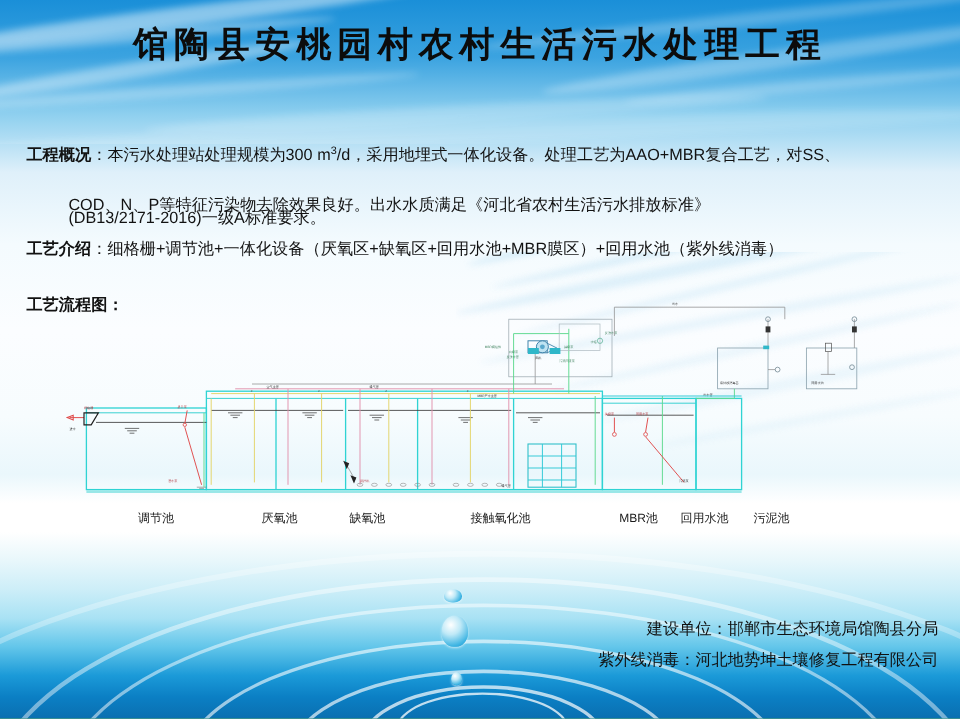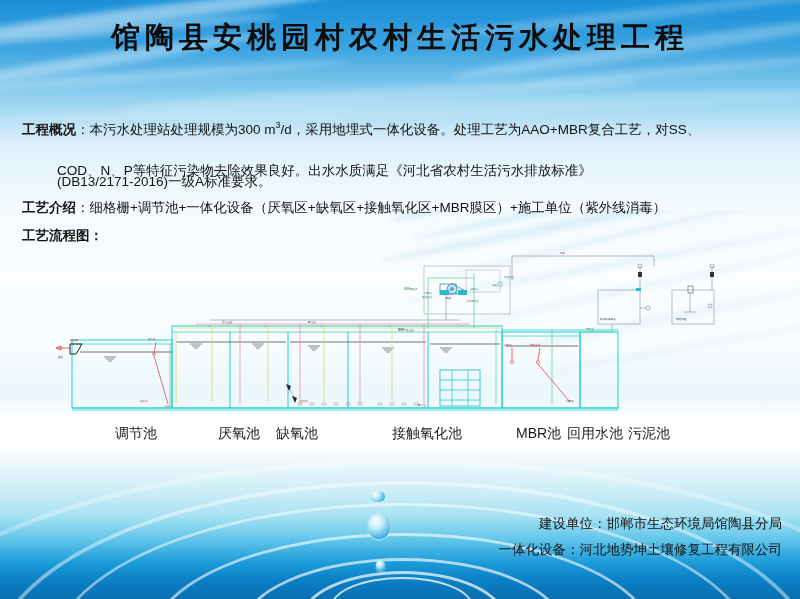--- a/index.html
+++ b/index.html
@@ -27,32 +27,32 @@
     font-family:"Liberation Sans","DejaVu Sans",sans-serif;white-space:nowrap;}
 
   
   .txt{position:absolute;color:#121212;font-size:13.5px;line-height:1.45;white-space:nowrap;}
   .lbl{font-weight:bold;}
   .row-project{left:22px;top:89px;}
   .row-over1{left:22px;top:119px;}
   .row-over2{left:57px;top:146px;margin-top:15px;}
   .row-over3{left:57px;top:172px;}
   .row-craft{left:22px;top:198px;}
-  .row-flow{left:22px;top:226px;font-weight:bold;text-align:right;}
+  .row-flow{left:22px;top:244px;font-weight:bold;text-align:right;}
   .sup{font-size:9px;vertical-align:super;}
 
   
   .foot{position:absolute;right:18px;color:#111;font-size:13.5px;white-space:nowrap;}
   .foot1{top:515px;}
   .foot2{top:541px;}
 
   
   #diagram{position:absolute;left:0;top:236px;width:800px;height:200px;}
   .pool-labels{position:absolute;left:0;top:425px;width:800px;height:20px;}
-  .pool-labels span{position:absolute;font-size:14px;color:#1b1b1b;white-space:nowrap;}
+  .pool-labels span{position:absolute;font-size:10px;color:#1b1b1b;white-space:nowrap;}
 
   svg{display:block;}
 </style>
 </head>
 <body>
 
 <div id="page">
 
   <div class="bg-base"></div>
 
@@ -96,21 +96,21 @@
 
 
   <div class="txt row-over1">
     <span class="lbl">工程概况</span><span>：本污水处理站处理规模为300 m</span><span class="sup">3</span><span>/d，采用地埋式一体化设备。处理工艺为AAO+MBR复合工艺，对SS、</span>
   </div>
 
   <div class="txt row-over2">COD、N、P等特征污染物去除效果良好。出水水质满足《河北省农村生活污水排放标准》</div>
   <div class="txt row-over3">(DB13/2171-2016)一级A标准要求。</div>
 
   <div class="txt row-craft">
-    <span class="lbl">工艺介绍</span><span>：细格栅+调节池+一体化设备（厌氧区+缺氧区+接触氧化区+MBR膜区）+施工单位（紫外线消毒）</span>
+    <span class="lbl">工艺介绍</span><span>：细格栅+调节池+一体化设备（厌氧区+缺氧区+回用水池+MBR膜区）+回用水池（紫外线消毒）</span>
   </div>
 
   <div class="txt row-flow">工艺流程图：</div>
 
   <div id="diagram">
     <svg width="800" height="200" viewBox="0 0 800 200" xmlns="http://www.w3.org/2000/svg">
       <defs>
         <style>
           .tank{fill:none;stroke:#2fd3d3;stroke-width:1.1;}
           .tank2{fill:none;stroke:#32d0d0;stroke-width:.8;}
@@ -302,23 +302,23 @@
       <line class="grn" x1="580" y1="96" x2="612" y2="96"></line>
       <line class="grn" x1="612" y1="88" x2="612" y2="96"></line>
       <text class="tb" x="586" y="94">出水管</text>
       <line class="cyn" x1="502" y1="94" x2="618" y2="94"></line>
     </svg>
   </div>
 
   <div class="pool-labels">
     <span style="left:115px;">调节池</span>
     <span style="left:218px;">厌氧池</span>
-    <span style="left:276px;">缺氧池</span>
+    <span style="left:291px;">缺氧池</span>
     <span style="left:392px;">接触氧化池</span>
     <span style="left:516px;">MBR池</span>
     <span style="left:567px;">回用水池</span>
     <span style="left:628px;">污泥池</span>
   </div>
 
   <div class="foot foot1">建设单位：邯郸市生态环境局馆陶县分局</div>
-  <div class="foot foot2">一体化设备：河北地势坤土壤修复工程有限公司</div>
+  <div class="foot foot2">紫外线消毒：河北地势坤土壤修复工程有限公司</div>
 
 </div>
 
 </body></html>

